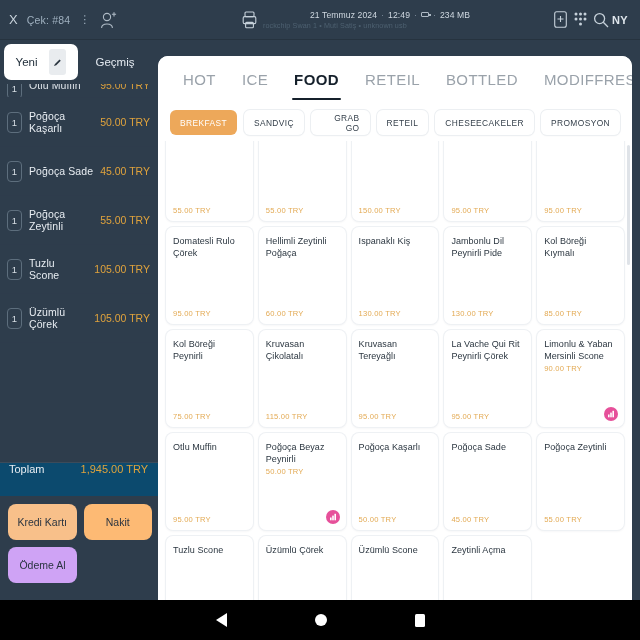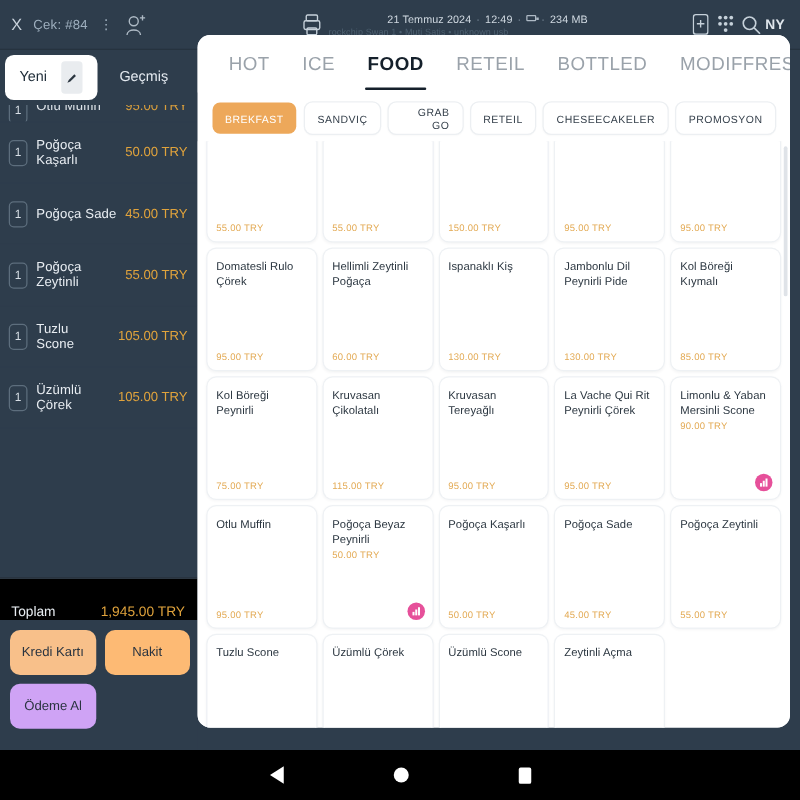--- a/index.html
+++ b/index.html
@@ -65,41 +65,41 @@
     color: #d7dee5; font-size: 9.5px; display: flex; align-items: center; justify-content: center;
     flex: 0 0 auto;
   }
   .oname { flex: 1; color: #e8edf2; font-size: 10.5px; letter-spacing: .1px; }
   .oprice { color: #e0a33c; font-size: 10.5px; white-space: nowrap; }
   .order-row.clipped { height: 14px; overflow: hidden; align-items: flex-start; }
   .order-row.clipped .qty { margin-top: -6px; }
   .order-row.clipped .oname, .order-row.clipped .oprice { margin-top: -5px; opacity: .95; }
 
   .total-row {
-    display: flex; align-items: flex-end; justify-content: space-between;
-    height: 34px; padding: 0 10px 0 9px; background: #000000;
+    display: flex; align-items: flex-start; justify-content: space-between;
+    height: 34px; padding: 0 10px 0 9px; background: #0c4a6e;
     border-top: 1px solid #3c4b5a;
   }
   .total-label { color: #e8edf2; font-size: 11px; }
   .total-val { color: #e0a33c; font-size: 11px; }
 
   .paypad { padding: 8px 6px 10px 8px; }
   .payrow { display: flex; gap: 7px; margin-bottom: 7px; }
   .paybtn {
     flex: 1; height: 36px; border-radius: 8px; border: none;
     display: flex; align-items: center; justify-content: center;
     font-size: 10.5px; color: #2a3440; font-family: "Liberation Sans", sans-serif;
   }
   .pay-credit { background: #f8c08a; }
   .pay-cash { background: #fdba74; }
   .pay-take { background: #cfa3f5; max-width: 69px; }
 
   
   .main {
-    position: absolute; top: 28px; left: 158px; width: 474px; height: 554px;
+    position: absolute; top: 56px; left: 158px; width: 474px; height: 554px;
     background: #ffffff; border-radius: 10px; overflow: hidden;
   }
   .tabs { display: flex; align-items: flex-end; height: 46px; padding: 0 12px; gap: 0; background:#fff; }
   .tab {
     position: relative; padding: 0 13px; height: 46px;
     display: flex; align-items: center; justify-content: center;
     font-size: 15px; letter-spacing: .4px; color: #9aa2aa;
   }
   .tab.active { color: #15202b; font-weight: 700; }
   .tab.active:after {

